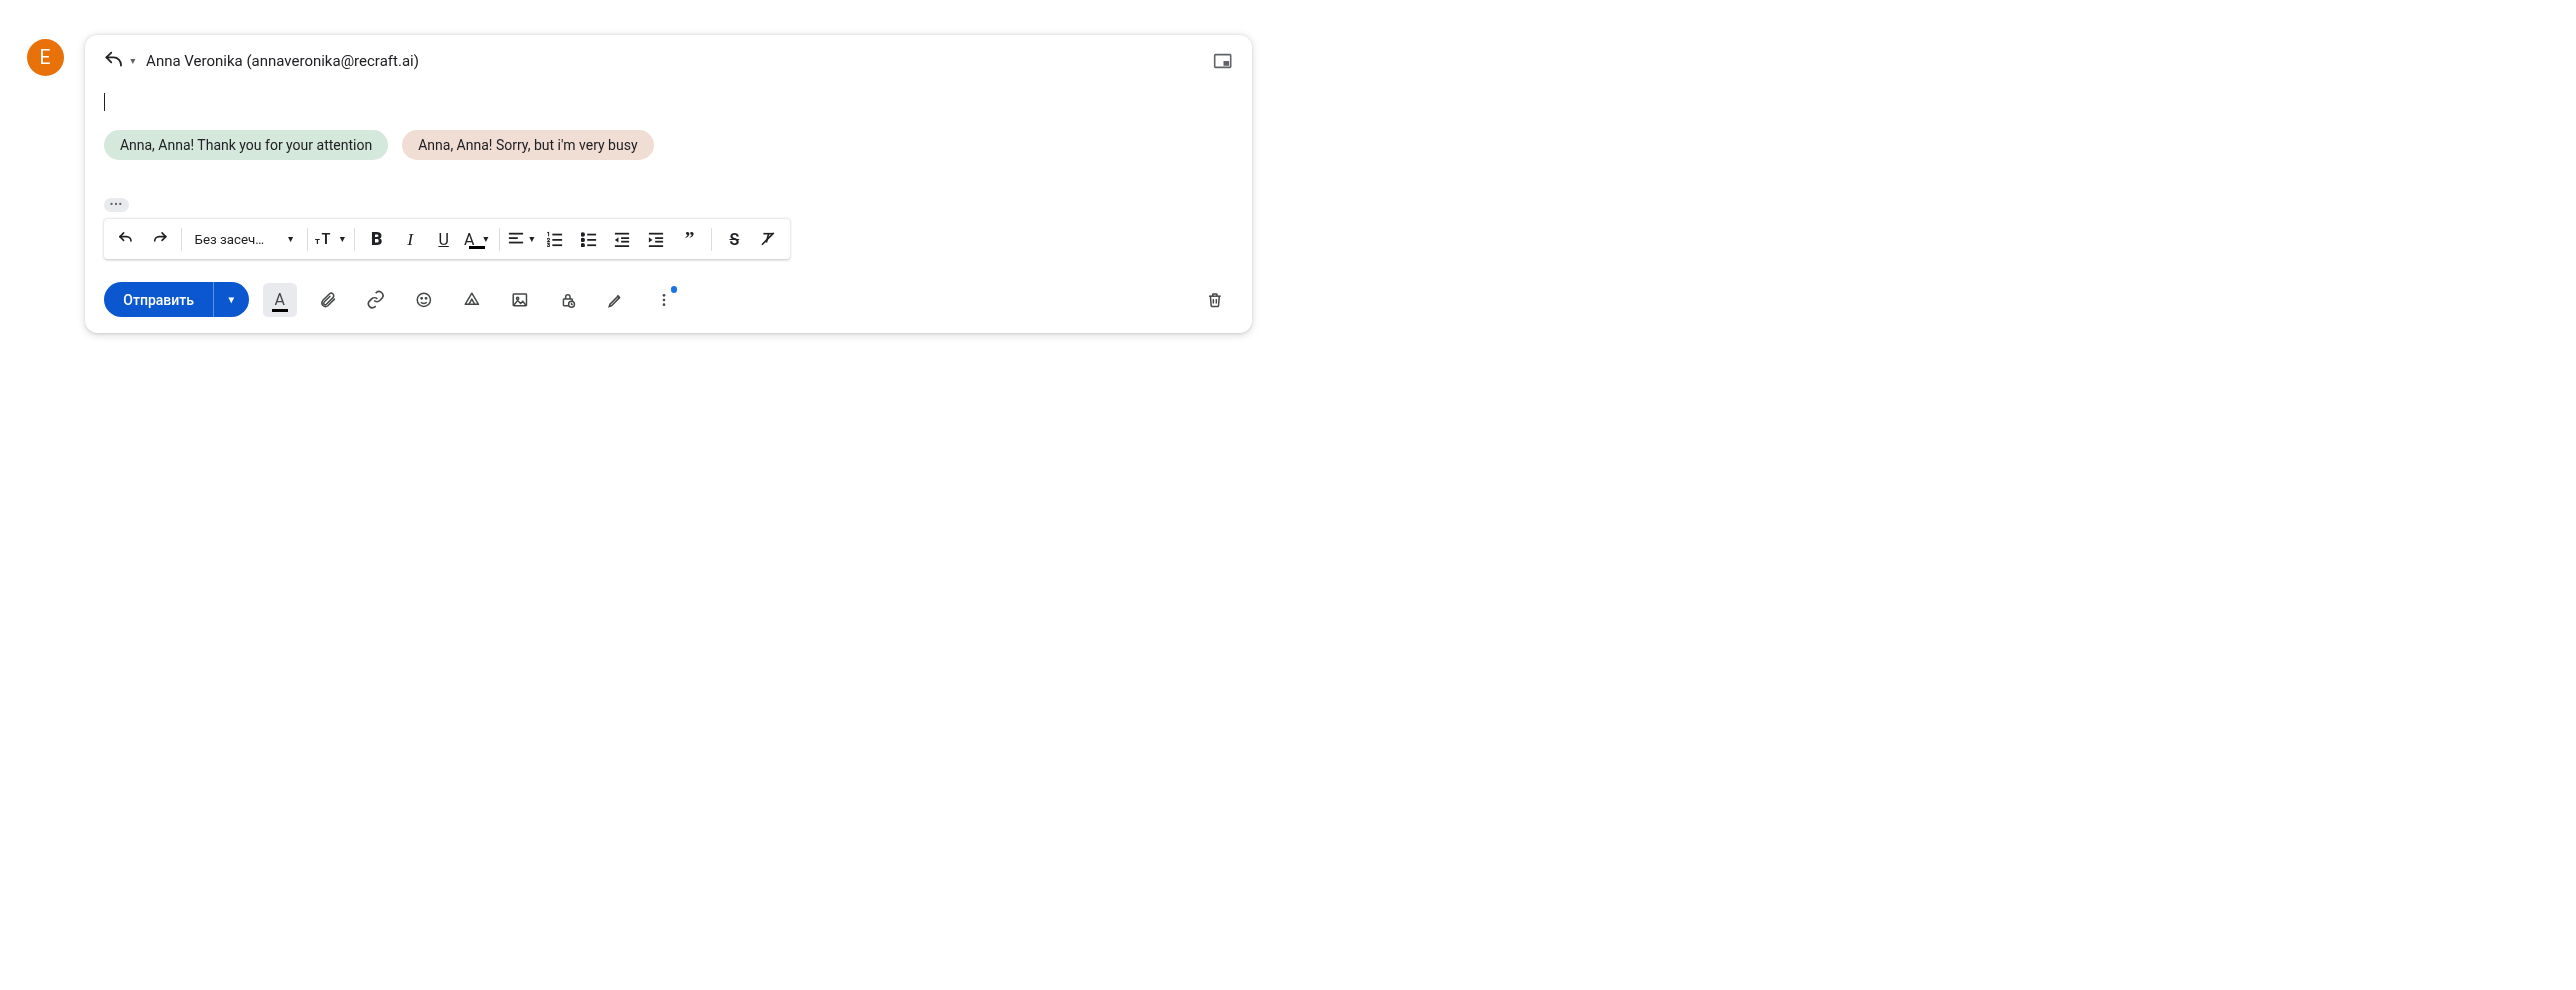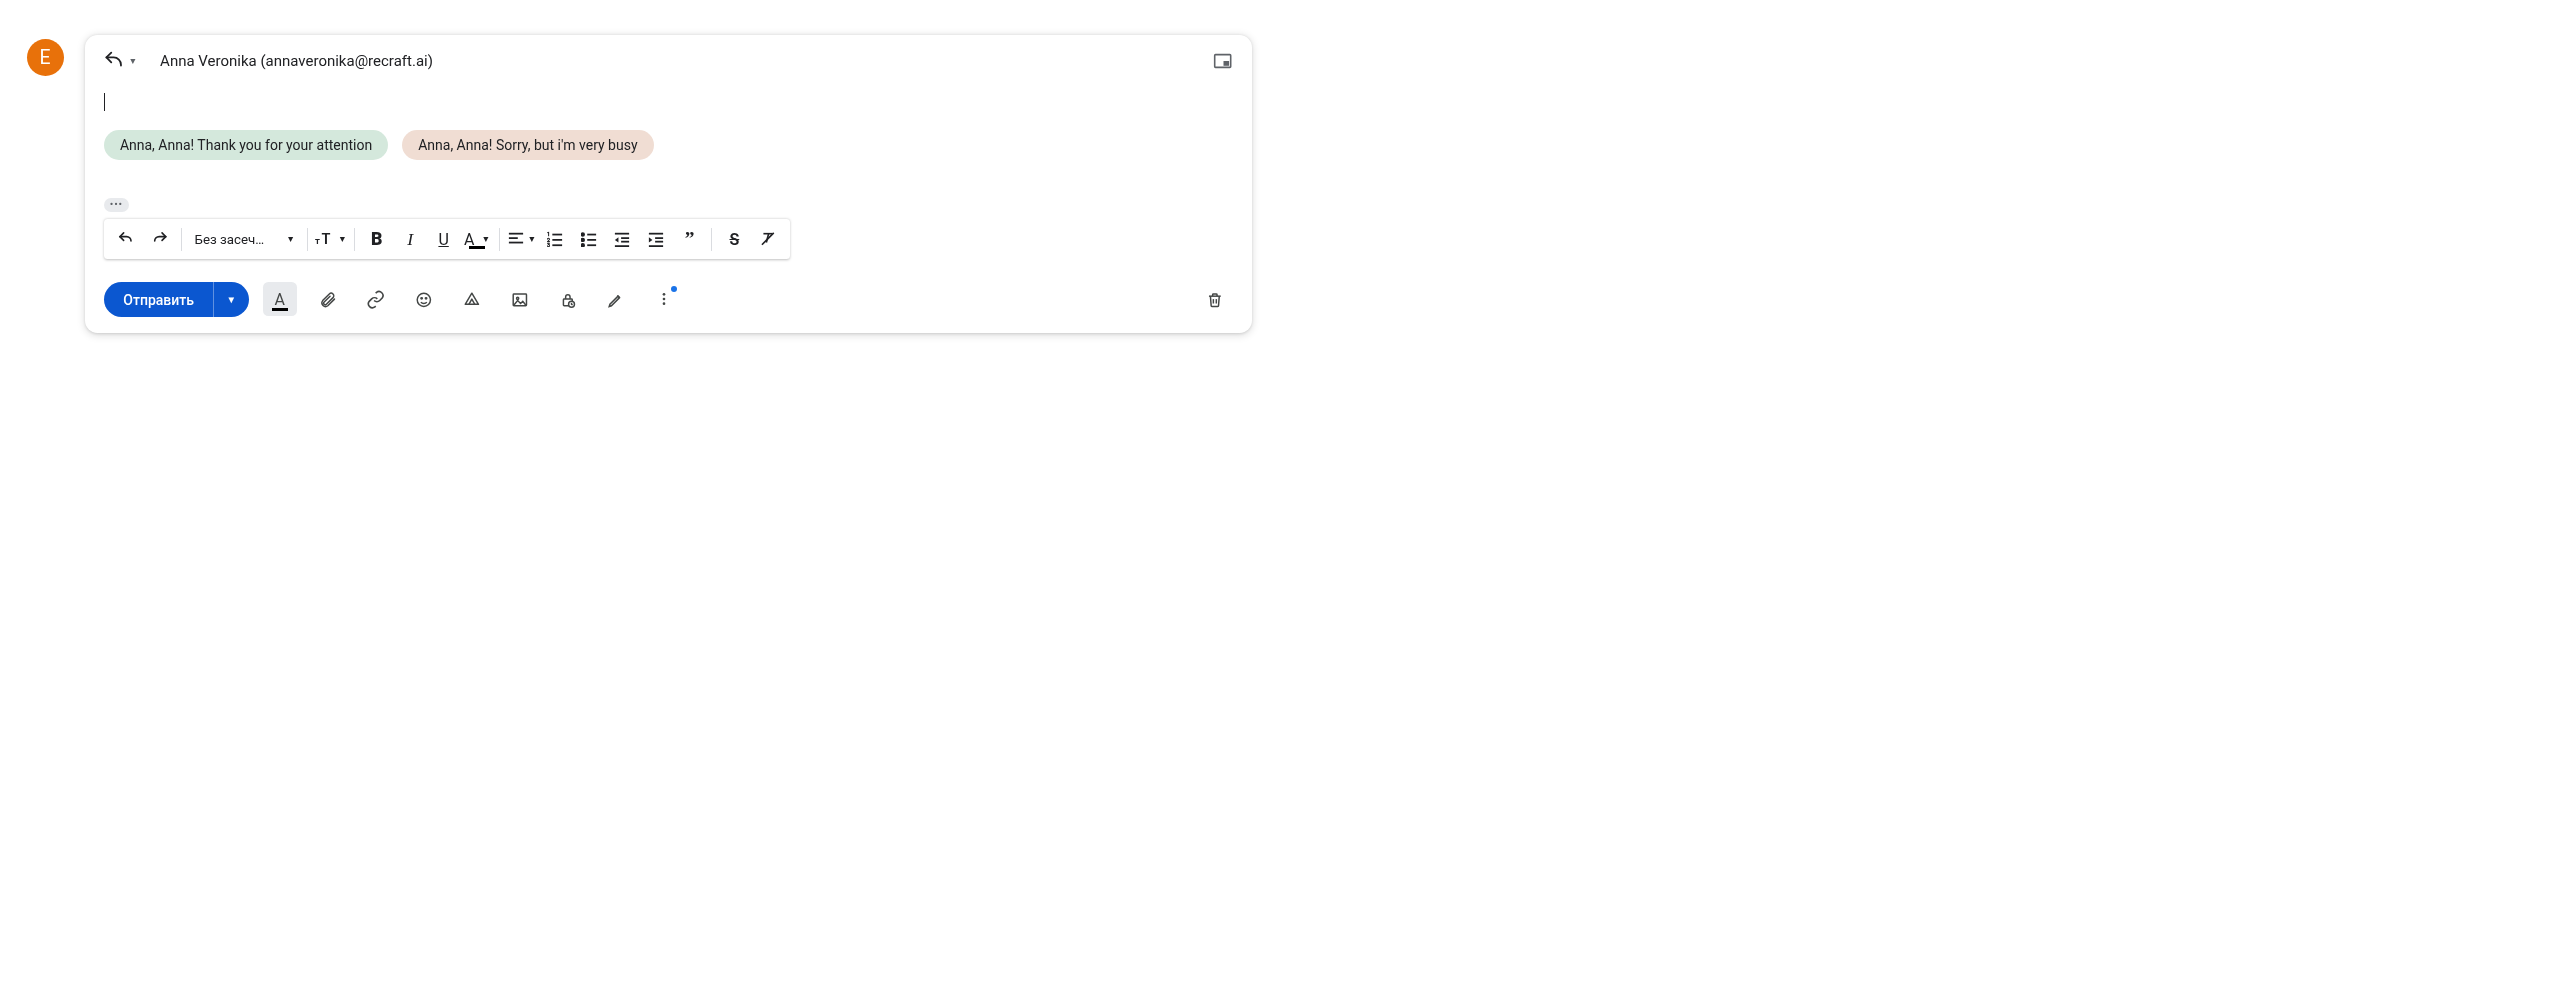--- a/index.html
+++ b/index.html
@@ -47,21 +47,21 @@
   }
   .reply-icon svg, .popout-icon svg { display:block; }
   .dropdown-caret {
     font-size: 8.8px;
     color: #5f6368;
     margin-left: 3.5px;
   }
   .recipient {
     font-size: 15px;
     color: #202124;
-    margin-left: 14px;
+    margin-left: 0;
   }
   .popout-icon {
     margin-left: auto;
     cursor: pointer;
     color:#5f6368;
   }
   .body-area {
     min-height: 44px;
     padding: 7px 0 17.7px 0;
   }
@@ -132,21 +132,21 @@
   .font-label {
     font-size: 13.3px;
     padding: 0 5.3px;
     display:flex;
     align-items:center;
     gap:22px;
   }
 
   .bottom-row {
     display: flex;
-    align-items: flex-start;
+    align-items: center;
     gap: 14px;
   }
   .send-button {
     display: flex;
     align-items: stretch;
     background: #0b57d0;
     border-radius: 19.4px;
     overflow: hidden;
     height: 35px;
     cursor: pointer;

